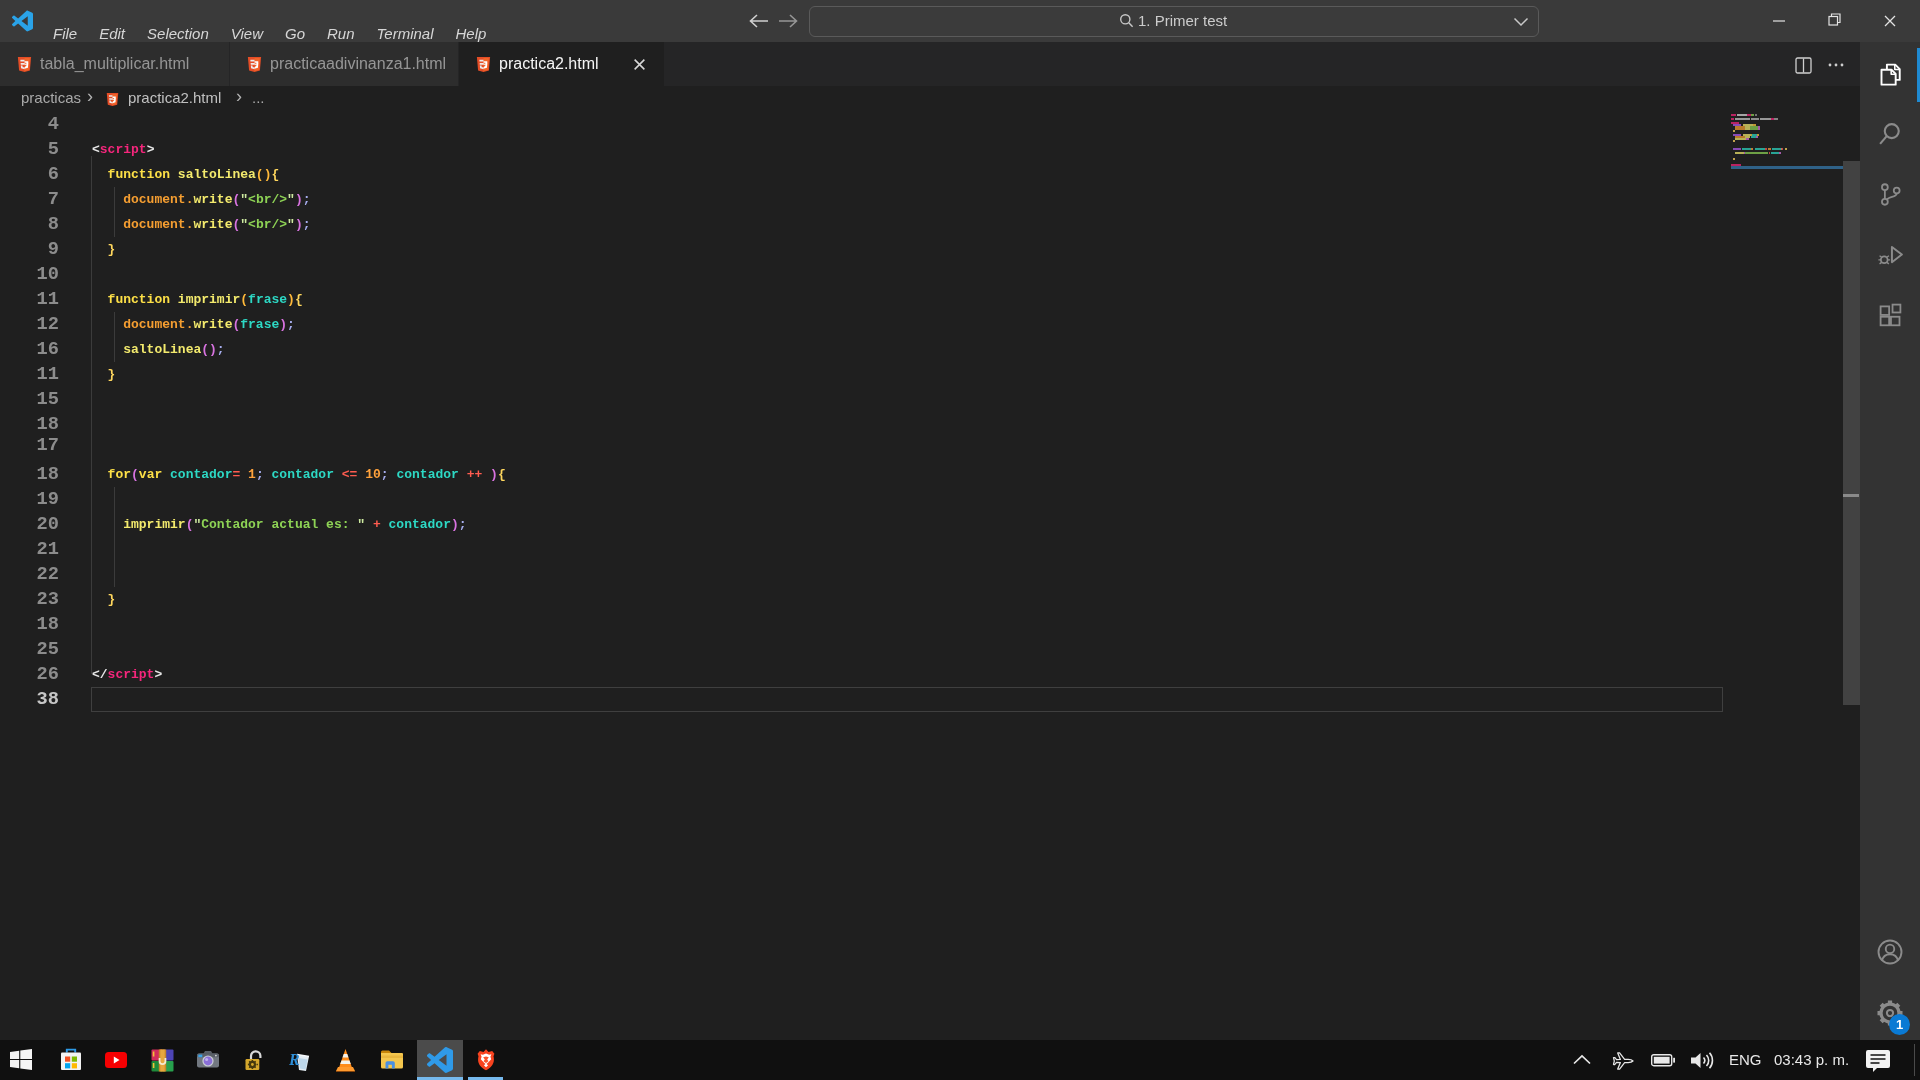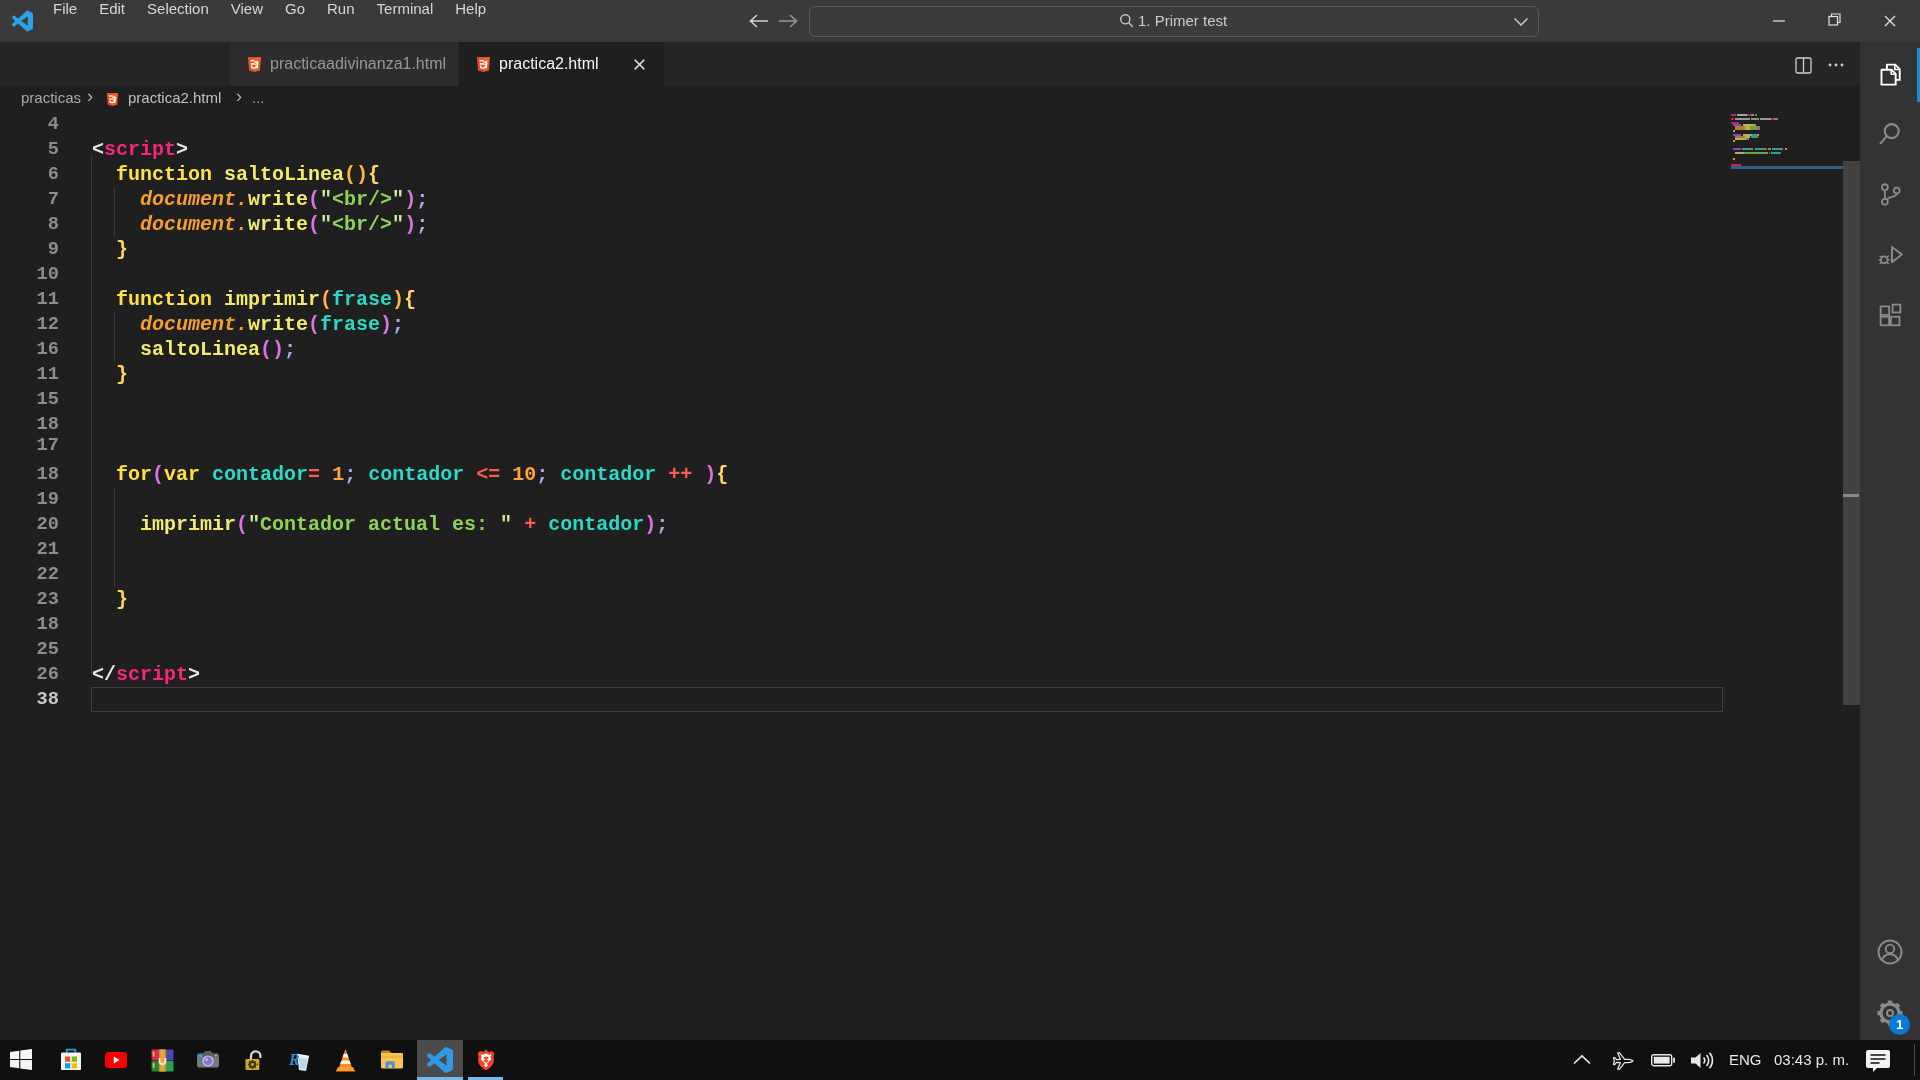--- a/index.html
+++ b/index.html
@@ -1,38 +1,38 @@
 <!DOCTYPE html>
 <html><head>
 <meta charset="utf-8">
 <style>
 * { margin:0; padding:0; box-sizing:border-box; }
 html,body { width:1920px; height:1080px; overflow:hidden; background:#1f1f1f; }
 body { font-family:"Liberation Sans", sans-serif; position:relative; }
 .abs { position:absolute; }
 
 #titlebar { position:absolute; left:0; top:0; width:1920px; height:42px; background:#3a3a3a; }
-#menu { position:absolute; left:42px; top:0; height:42px; display:flex; align-items:flex-start; color:#d6d6d6; font-size:15px; }
+#menu { position:absolute; left:42px; top:0; height:42px; display:flex; align-items:flex-end; color:#d6d6d6; font-size:15px;font-style:italic; }
 #menu span { padding:0 11px; }
 #cmdbox { position:absolute; left:809px; top:6px; width:730px; height:31px; background:#3b3b3b; border:1px solid #5a5a5a; border-radius:6px; color:#c8c8c8; font-size:15px; }
 
 #tabbar { position:absolute; left:0; top:42px; width:1860px; height:44px; background:#252526; }
 .tab { position:absolute; top:0; height:44px; display:flex; align-items:center; font-size:16px; color:#969696; background:#2d2d2d; }
 .tab.active { background:#1f1f1f; color:#f5f5f5; }
 
 #breadcrumb { position:absolute; left:0; top:86px; width:1860px; height:26px; background:#1f1f1f; color:#a9a9a9; font-size:15px; }
 
 #editor { position:absolute; left:0; top:0; width:1843px; height:1040px; background:transparent; }
 .ln { position:absolute; left:0; width:59px; height:25px; line-height:25px; text-align:right; color:#8c8c8c; font-family:"Liberation Mono", monospace; font-weight:bold; font-size:18.66px; }
-.cl { position:absolute; left:92px; height:25px; line-height:25px; white-space:pre; font-family:"Liberation Mono", monospace; font-weight:bold; font-size:20px; color:#d4d4d4; }
+.cl { position:absolute; left:92px; height:25px; line-height:25px; white-space:pre; font-family:"Liberation Mono", monospace; font-weight:bold; font-size:13px; color:#d4d4d4; }
 .guide { position:absolute; width:1px; background:#3b3b3b; }
 
 .pu { color:#fde047; } 
 .fy { color:#f3ea6d; } 
-.or { color:#f59e31;font-style:italic; } 
+.or { color:#f59e31; } 
 .nu { color:#ffa23c; } 
 .te { color:#2dd8c4; } 
 .re { color:#ff5c50; } 
 .se { color:#a8aff0; } 
 .gq { color:#cdeaa0; } 
 .gs { color:#8ed355; } 
 .gd { color:#ffb93a; } 
 .gb { color:#ffd75e; } 
 .oc { color:#d873e0; } 
 .wt { color:#e8e8e8; } 
@@ -97,20 +97,26 @@
 
   <svg class="abs" style="left:1768px;top:0" width="152" height="42" viewBox="0 0 152 42">
     <path d="M5 21 H17" stroke="#e3e3e3" stroke-width="1.2"></path>
     <rect x="61" y="16.5" width="8.5" height="8.5" stroke="#e3e3e3" stroke-width="1.2" fill="none"></rect>
     <path d="M63.5 16.5 v-2.5 h8.5 v8.5 h-2.5" stroke="#e3e3e3" stroke-width="1.2" fill="none"></path>
     <path d="M117 16 l10 10 M127 16 l-10 10" stroke="#e3e3e3" stroke-width="1.3"></path>
   </svg>
 </div>
 
 <div id="tabbar">
+  <div class="tab" style="left:0;width:229px;">
+    <svg style="margin-left:17px" width="15" height="17" viewBox="0 0 512 512">
+        <use href="#html5"></use>
+      </svg>
+    <span style="margin-left:8px">tabla_multiplicar.html</span>
+  </div>
   <div class="tab" style="left:230px;width:228px;">
     <svg style="margin-left:17px" width="15" height="17" viewBox="0 0 512 512">
         <use href="#html5"></use>
       </svg>
     <span style="margin-left:8px">practicaadivinanza1.html</span>
   </div>
   <div class="tab active" style="left:459px;width:205px;">
     <svg style="margin-left:17px" width="15" height="17" viewBox="0 0 512 512">
         <use href="#html5"></use>
       </svg>

